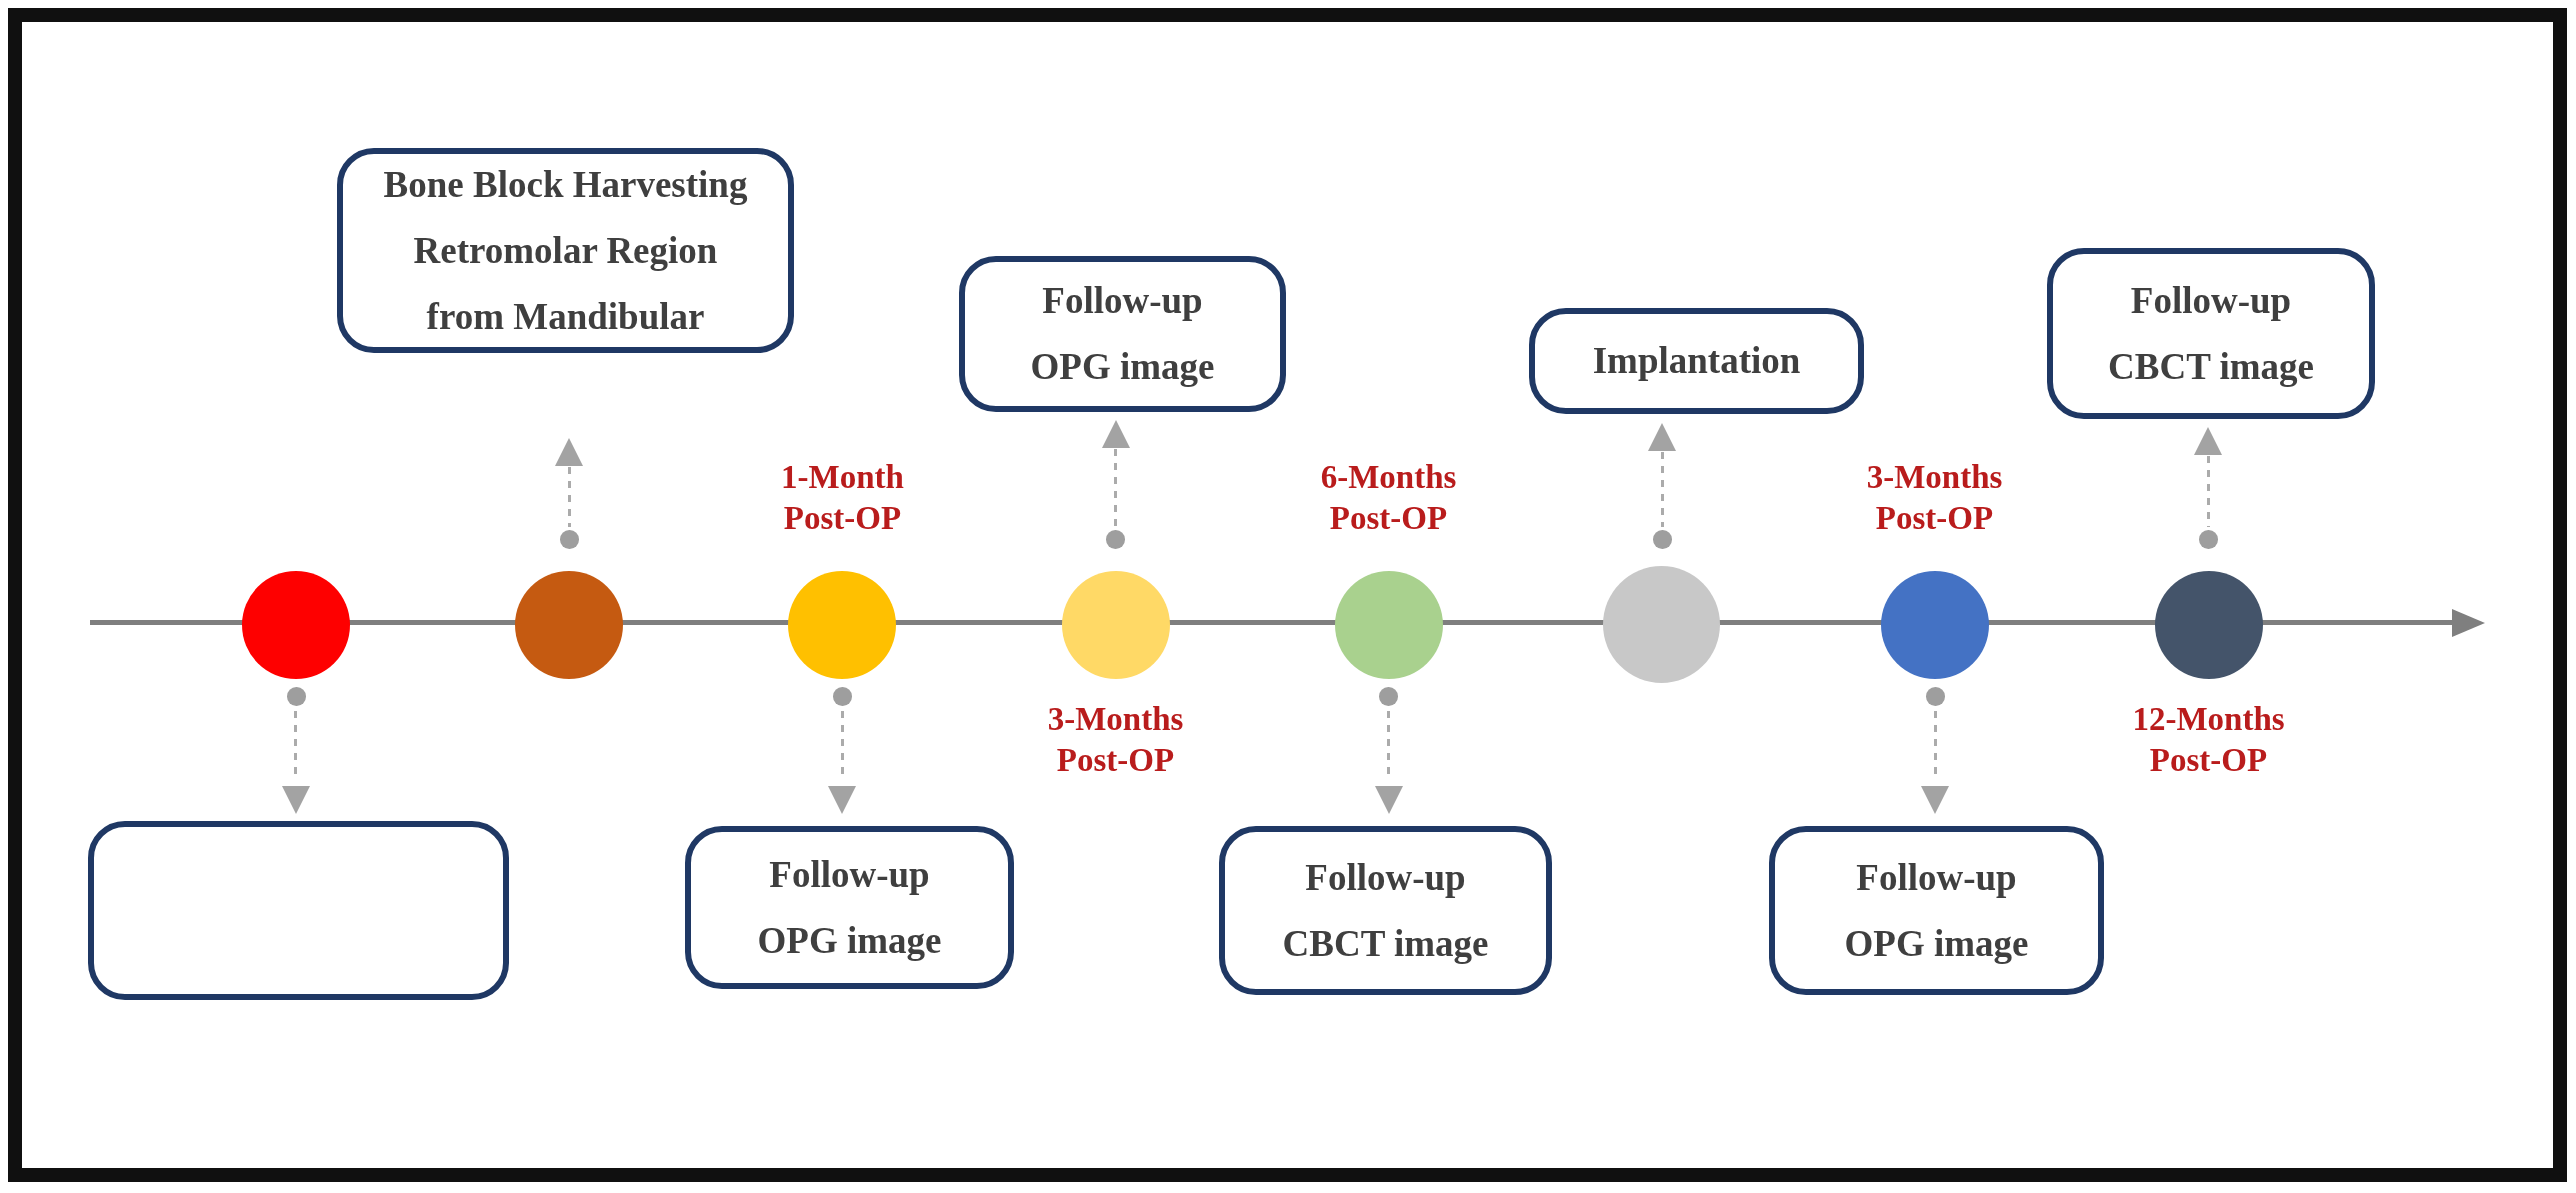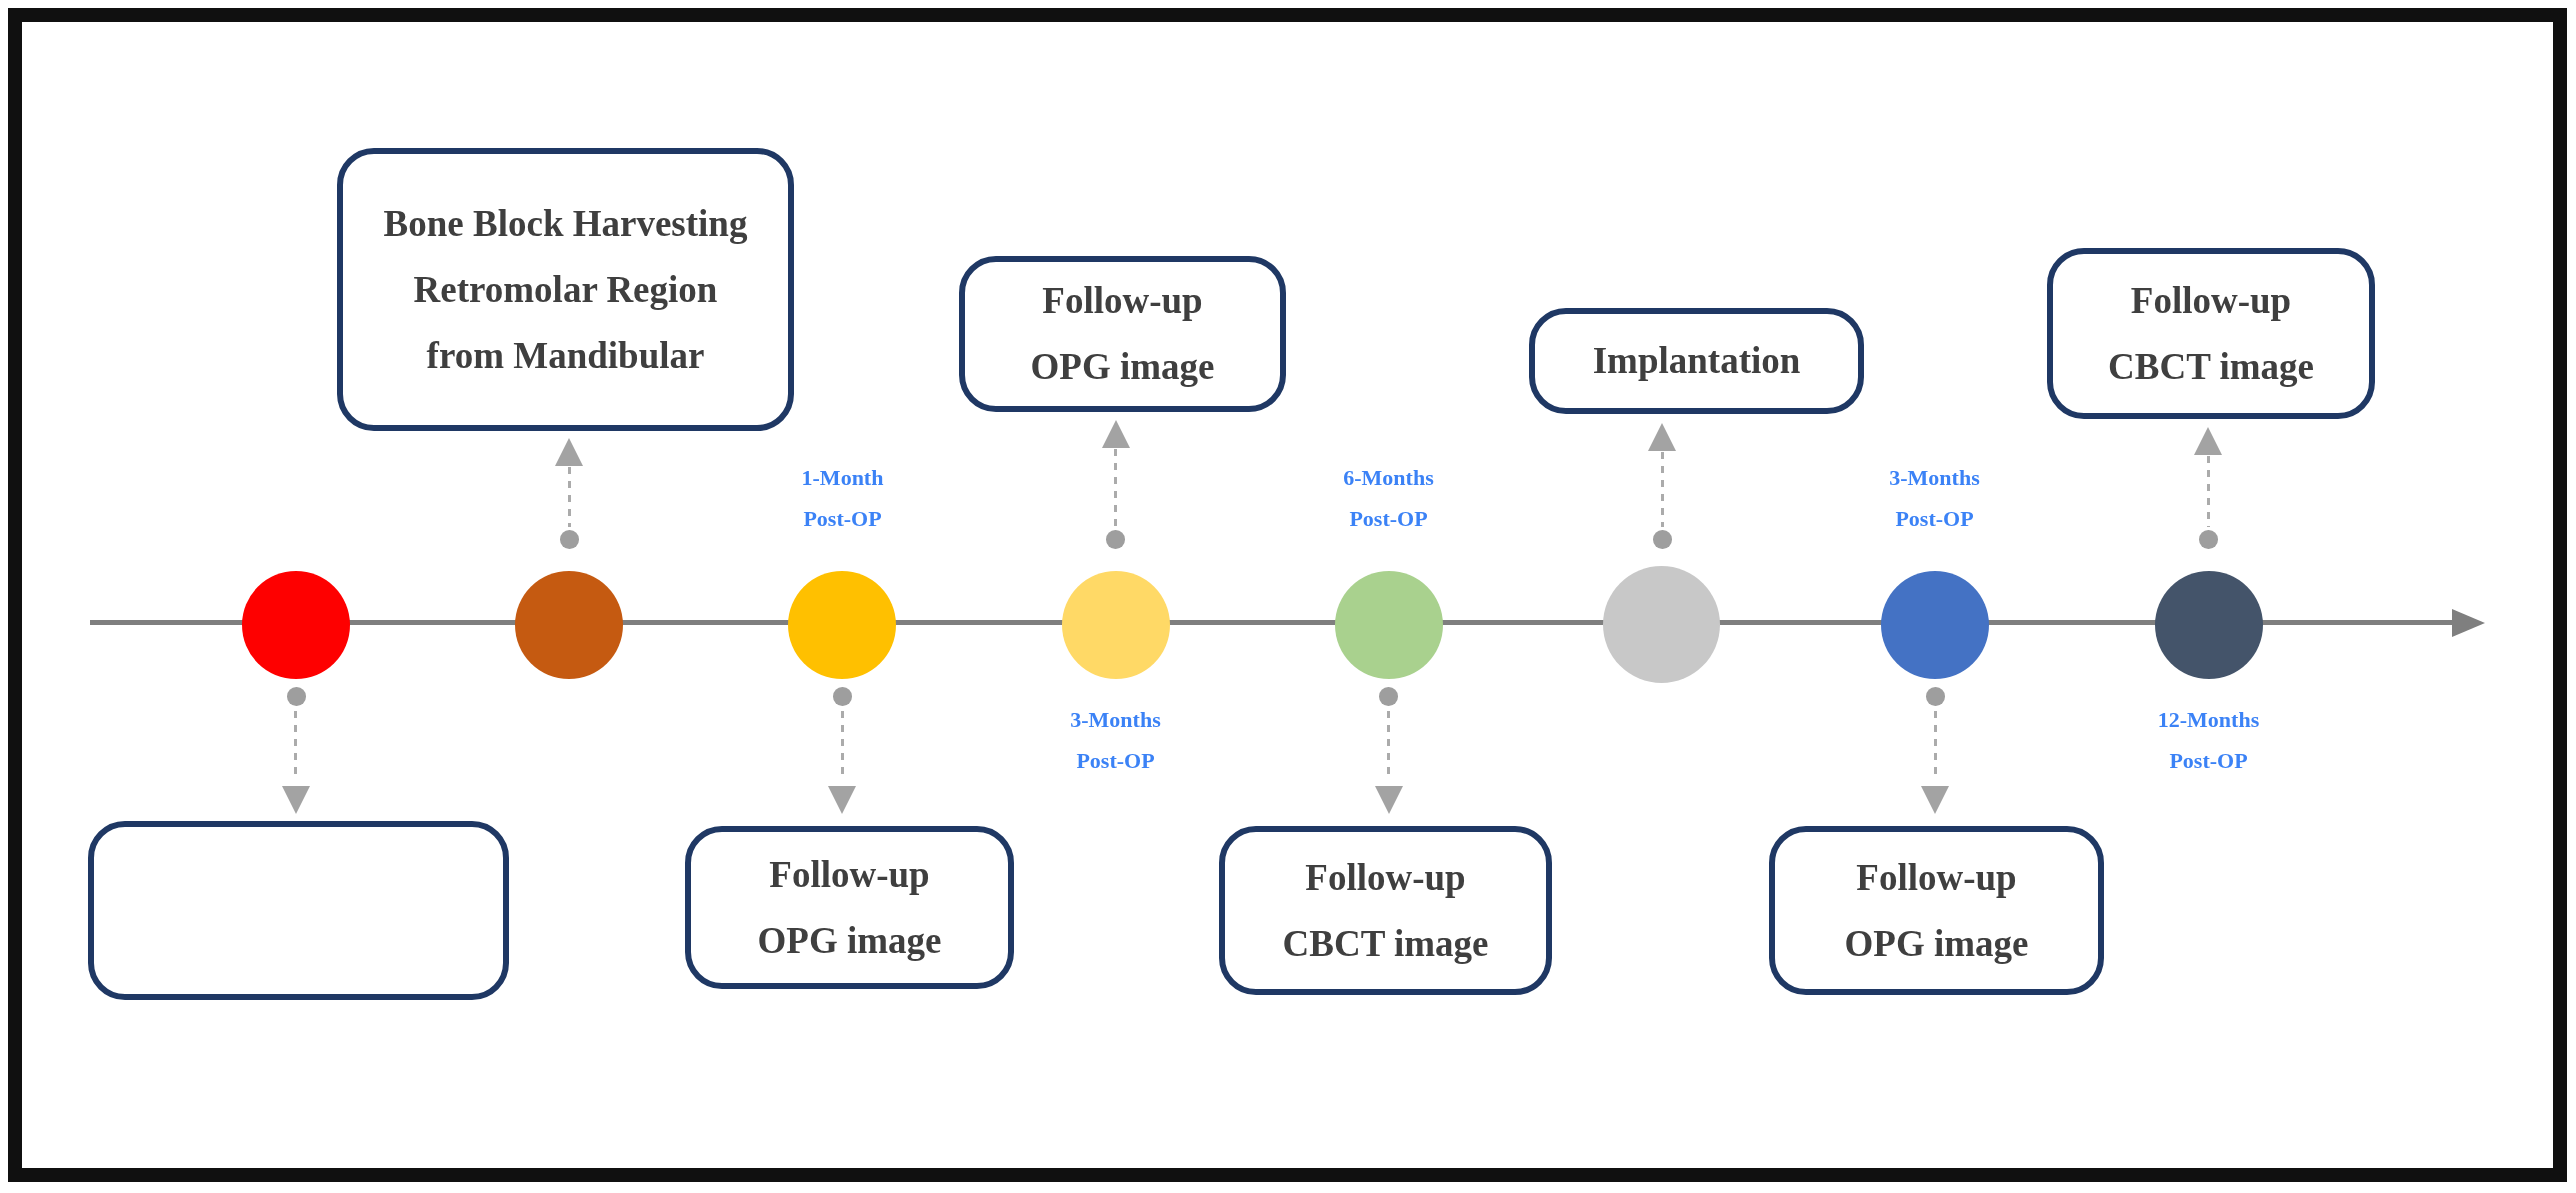--- a/index.html
+++ b/index.html
@@ -11,22 +11,22 @@
   .tl-line{position:absolute;height:4.7px;background:#7f7f7f;}
   .tl-arrow{position:absolute;width:0;height:0;
             border-top:14px solid transparent;border-bottom:14px solid transparent;
             border-left:33px solid #7f7f7f;}
   .circle{position:absolute;border-radius:50%;}
   .box{position:absolute;background:#ffffff;border:6.6px solid #1f3864;
        border-radius:37px;box-sizing:border-box;
        display:flex;flex-direction:column;justify-content:center;align-items:center;
        text-align:center;color:#3f3f3f;font-weight:bold;font-size:37px;line-height:66px;}
   .box .ln{display:block;white-space:nowrap;}
-  .tlabel{position:absolute;width:239px;text-align:center;color:#3b82f6;
-          font-weight:bold;font-size:22px;line-height:41px;}
+  .tlabel{position:absolute;width:239px;text-align:center;color:#b91c1c;
+          font-weight:bold;font-size:33px;line-height:41px;}
   .tlabel .ln{display:block;white-space:nowrap;}
   .dot{position:absolute;width:18.6px;height:18.6px;border-radius:50%;background:#9e9e9e;}
   .dash{position:absolute;width:2.7px;
         background:repeating-linear-gradient(to bottom,#ababab 0 7.3px,transparent 7.3px 14px);}
   .arr-up{position:absolute;width:0;height:0;
           border-left:14px solid transparent;border-right:14px solid transparent;
           border-bottom:28px solid #a3a3a3;}
   .arr-down{position:absolute;width:0;height:0;
             border-left:14px solid transparent;border-right:14px solid transparent;
             border-top:28px solid #a3a3a3;}
@@ -48,21 +48,21 @@
     <div class="arr-down" style="left: 282px; top: 786px; border-top-color: rgb(163, 163, 163);"></div>
     <div class="box" style="left: 88px; top: 821px; width: 421px; height: 179px; border-color: rgb(31, 56, 100);">
     </div>
   </div>
 
   <div>
     <div class="circle" style="left: 515px; top: 571px; width: 108px; height: 108px; background-color: rgb(197, 90, 17);"></div>
     <div class="dot" style="left: 560px; top: 530px; background-color: rgb(158, 158, 158);"></div>
     <div class="dash" style="left:568px;top:467px;height:60px;"></div>
     <div class="arr-up" style="left: 555px; top: 438px; border-bottom-color: rgb(163, 163, 163);"></div>
-    <div class="box" style="left: 337px; top: 148px; width: 457px; height: 283px; border-color: rgb(31, 56, 100);">
+    <div class="box" style="left: 337px; top: 148px; width: 457px; height: 205px; border-color: rgb(31, 56, 100);">
       <span class="ln">Bone Block Harvesting</span>
       <span class="ln">Retromolar Region</span>
       <span class="ln">from Mandibular</span>
     </div>
   </div>
 
   <div>
     <div class="tlabel" style="left:723px;top:457px;">
       <span class="ln">1-Month</span>
       <span class="ln">Post-OP</span>

